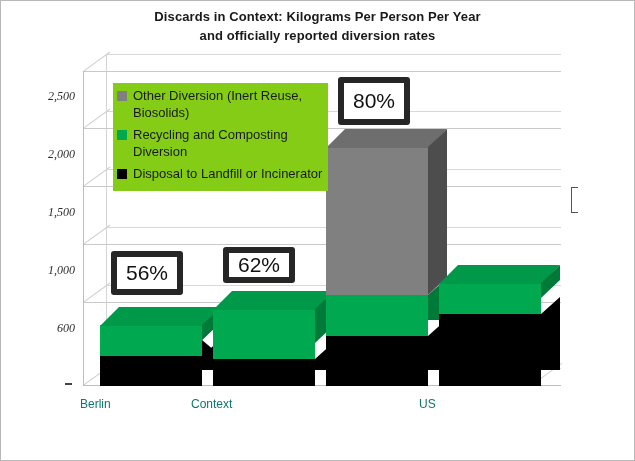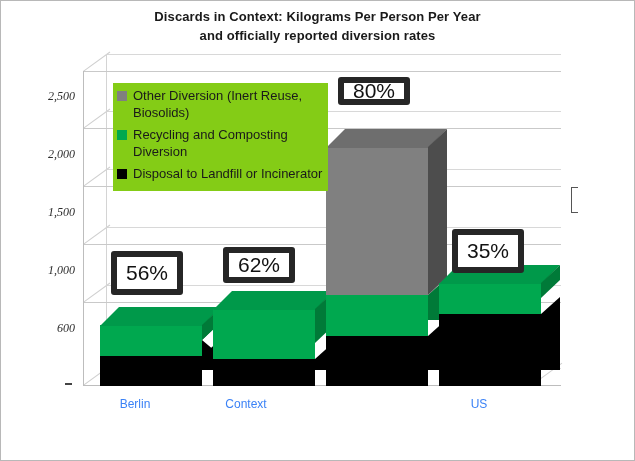--- a/index.html
+++ b/index.html
@@ -95,22 +95,21 @@
   .ytick-wrap{position:absolute;left:0;width:74px;}
   .zero-dash{
     position:absolute; left:64px; top:382px;
     width:7px;height:2px;background:#444;
   }
 
   
   .xlabel{
     position:absolute;
     top:396px;
-    font-size:12px; color:#3b82f6;
-    text-align:center;
+    font-size:12px; color:#0f766e;
     font-family:"Liberation Sans", sans-serif;
   }
 
   
   .bar{ position:absolute; }
   .seg{ position:absolute; }
 
   
   .callout{
     position:absolute;
@@ -283,22 +282,21 @@
                     clip-path:polygon(0 18px,19px 0,19px 15px,0 33px);"></div>
       </div>
     </div>
 
     <div class="xlabel" style="left:79px;width:110px;">Berlin</div>
     <div class="xlabel" style="left:190px;width:110px;">Context</div>
     <div class="xlabel" style="left:418px;width:120px;">US</div>
 
     <div class="callout" style="left:110px;top:250px;width:72px;height:44px;">56%</div>
     <div class="callout" style="left:222px;top:246px;width:72px;height:36px;">62%</div>
-    <div class="callout" style="left:337px;top:76px;width:72px;height:28px;">80%</div>
-    <div class="callout" style="left:451px;top:228px;width:72px;height:44px;">35%</div>
+    <div class="callout" style="left:337px;top:76px;width:72px;height:48px;">80%</div>
 
     <div id="bracket-mark"></div>
 
     <div id="legend">
       <div class="legend-row">
         <span class="legend-swatch" style="background:#808080;"></span>
         <span class="legend-text">Other Diversion (Inert Reuse, Biosolids)</span>
       </div>
       <div class="legend-row">
         <span class="legend-swatch" style="background:#00A84F;"></span>

